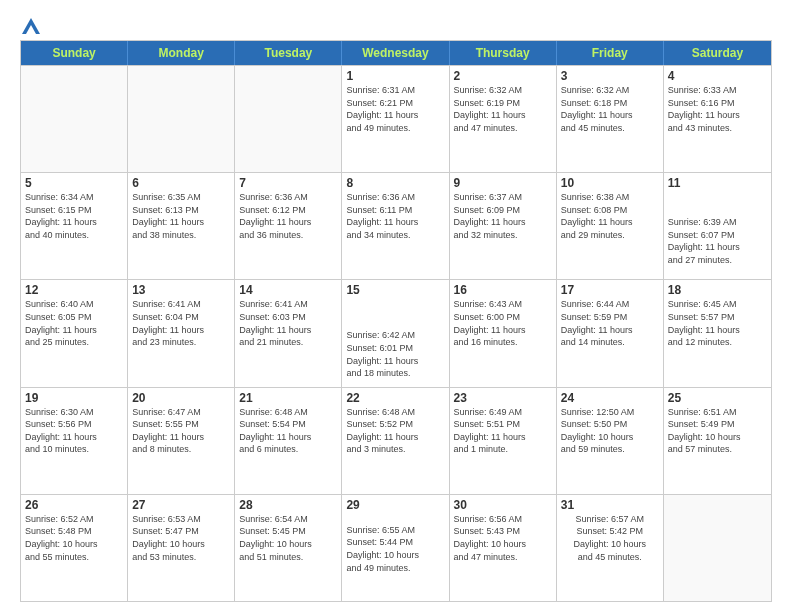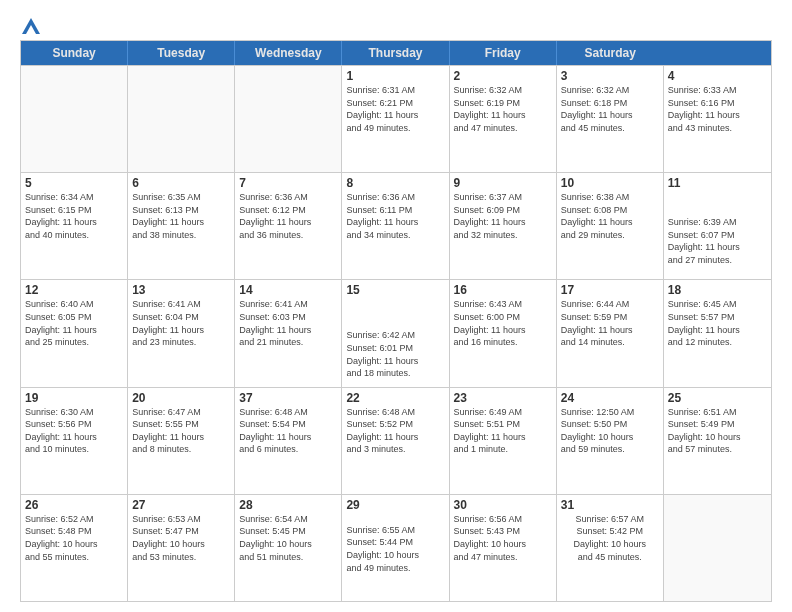--- a/index.html
+++ b/index.html
@@ -47,21 +47,21 @@
       display: flex;
       flex-direction: column;
       border: 1px solid #ccc;
     }
     .cal-header-row {
       display: grid;
       grid-template-columns: repeat(7, 1fr);
       background: #2a6db5;
     }
     .cal-header-cell {
-      color: #e5e5e5;
+      color: #bef264;
       font-size: 12px;
       font-weight: bold;
       text-align: center;
       padding: 5px 2px;
       border-right: 1px solid #4a8dd5;
     }
     .cal-header-cell:last-child { border-right: none; }
     .cal-body {
       display: flex;
       flex-direction: column;
@@ -128,20 +128,21 @@
     </div>
     <div class="title-block">
       <div class="month-title"></div>
       <div class="location-title"></div>
     </div>
   </div>
 
   <div class="calendar">
     <div class="cal-header-row">
     <div class="cal-header-cell">Sunday</div>
+        <div class="cal-header-cell">Monday</div>
         <div class="cal-header-cell">Tuesday</div>
         <div class="cal-header-cell">Wednesday</div>
         <div class="cal-header-cell">Thursday</div>
         <div class="cal-header-cell">Friday</div>
         <div class="cal-header-cell">Saturday</div>
       </div>
     <div class="cal-body">
     <div class="cal-row">
           <div class="cal-cell empty"></div>
           <div class="cal-cell empty"></div>
@@ -286,21 +287,21 @@
 and 10 minutes.</div>
           </div>
           <div class="cal-cell">
             <span class="day-number">20</span>
             <div class="day-info" style="white-space: pre-line;">Sunrise: 6:47 AM
 Sunset: 5:55 PM
 Daylight: 11 hours
 and 8 minutes.</div>
           </div>
           <div class="cal-cell">
-            <span class="day-number">37</span>
+            <span class="day-number">21</span>
             <div class="day-info" style="white-space: pre-line;">Sunrise: 6:48 AM
 Sunset: 5:54 PM
 Daylight: 11 hours
 and 6 minutes.</div>
           </div>
           <div class="cal-cell">
             <span class="day-number">22</span>
             <div class="day-info" style="white-space: pre-line;">Sunrise: 6:48 AM
 Sunset: 5:52 PM
 Daylight: 11 hours

